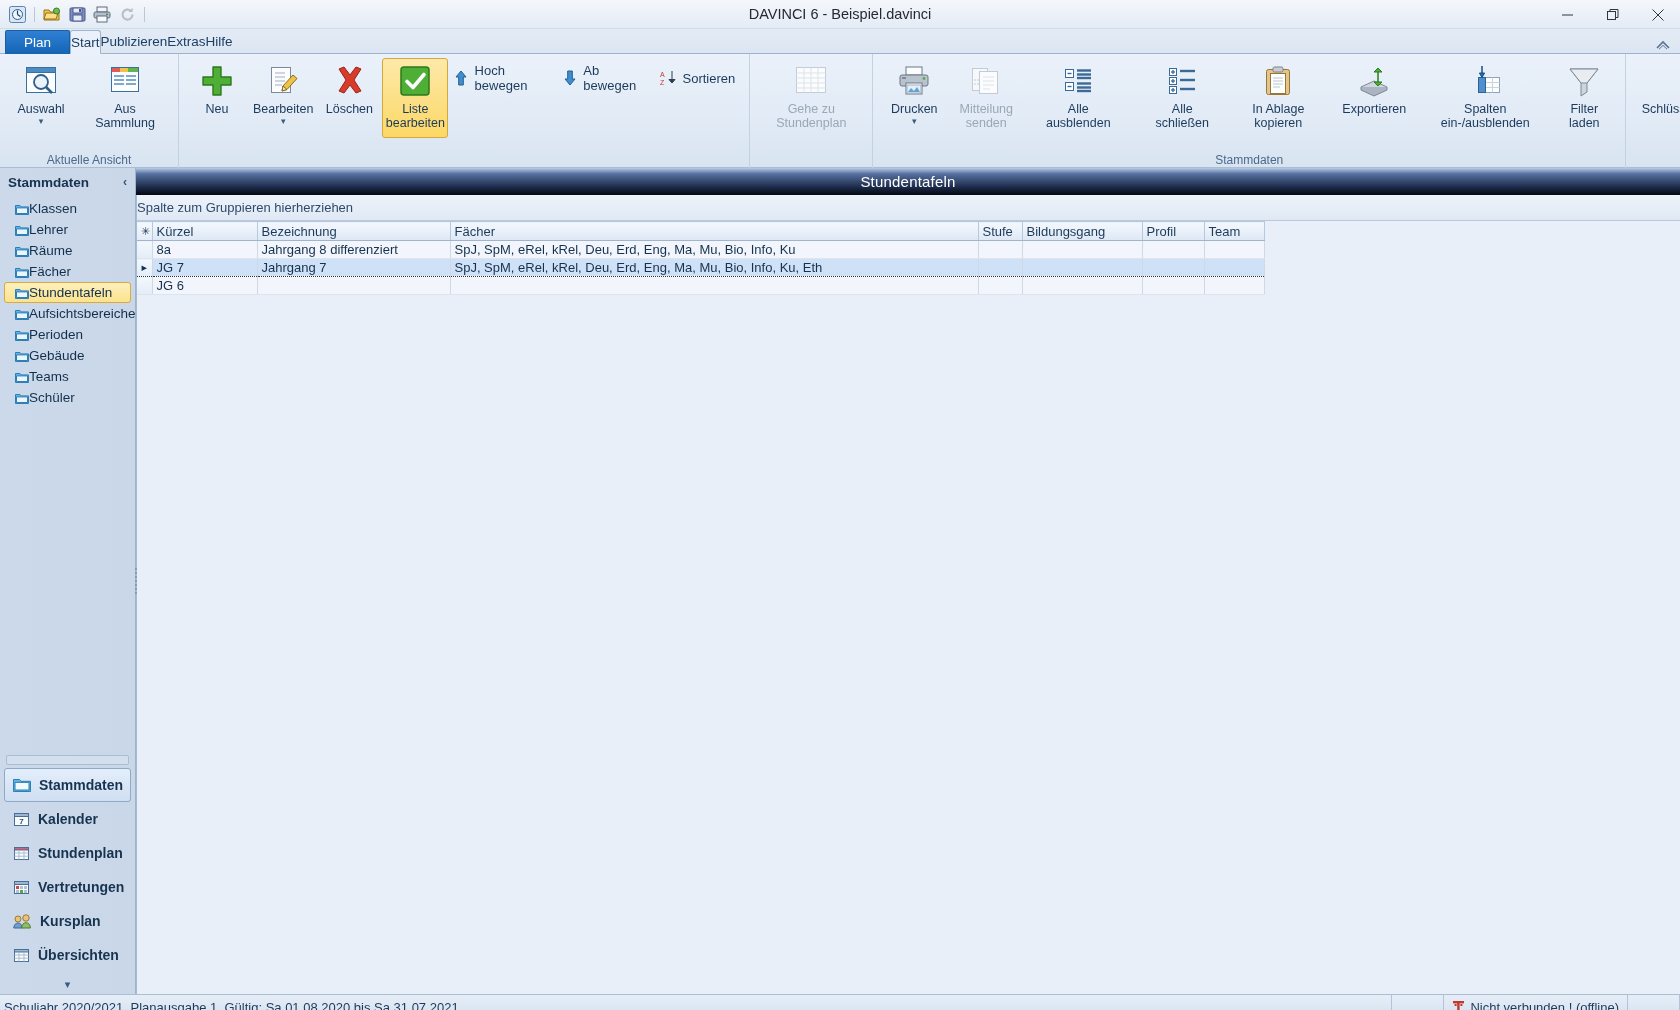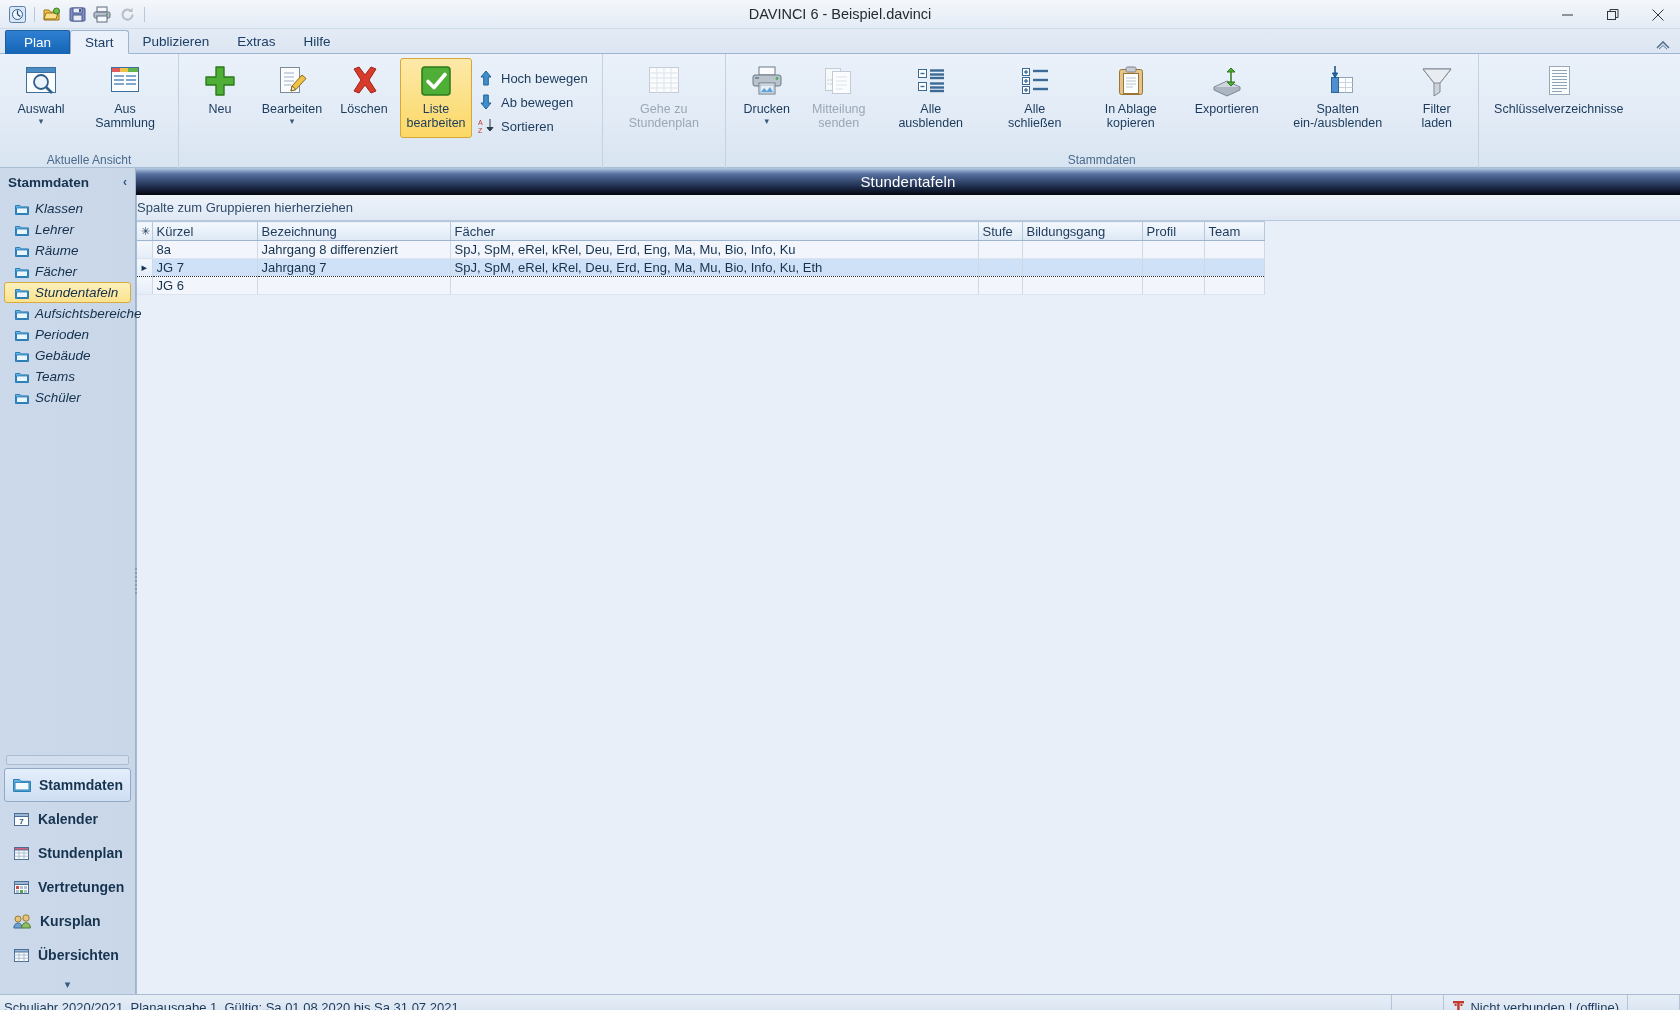--- a/index.html
+++ b/index.html
@@ -51,21 +51,21 @@
   #tabstrip {
     position: relative;
     height: 25px;
     background: linear-gradient(to bottom, #e3ebf5 0%, #dce6f2 100%);
     display: flex; align-items: center;
     padding-left: 5px;
     border-bottom: 1px solid #9db4ce;
   }
   .tab {
     height: 24px; line-height: 24px;
-    padding: 0 14px;
+    padding: 0 0;
     font-size: 13.5px;
     color: #1c3f66;
     position: relative; top: 1px;
   }
   .tab.app {
     background: linear-gradient(to bottom, #2f7fd4 0%, #1565b5 100%);
     color: #fff;
     border: 1px solid #1b5e9e;
     border-bottom: none;
     border-radius: 2px 2px 0 0;
@@ -122,21 +122,21 @@
     border-color: #d6a83a;
   }
   .rbtn.disabled { color: #9aa7b5; }
   .rbtn .ico { height: 36px; display: flex; align-items: center; justify-content: center; margin-bottom: 3px; }
   .rbtn .lbl { display: block; }
   .rbtn .caret { font-size: 9px; line-height: 8px; margin-top: 1px; color: #3a5a7d; }
   .rbtn.wide { width: 96px; }
   .rbtn.xwide { width: 112px; }
   .rbtn.xxwide { width: 126px; }
 
-  .rsmall-col { display: flex; flex-direction: column; justify-content: flex-start; padding-top: 8px; }
+  .rsmall-col { display: flex; flex-direction: row; justify-content: flex-start; padding-top: 8px; }
   .rsmall {
     display: flex; align-items: center; gap: 6px;
     height: 24px; padding: 0 8px 0 4px;
     font-size: 13px; color: #1b3a5c;
     border: 1px solid transparent; border-radius: 3px;
   }
   .rsmall .ico { width: 18px; display: flex; align-items:center; justify-content:center; }
 
   
   #main { display: flex; height: 826px; }
@@ -148,24 +148,24 @@
     position: relative;
   }
   #sb-header {
     height: 28px; display: flex; align-items: center;
     padding: 0 8px;
     font-weight: bold; font-size: 13.5px; color: #16334f;
   }
   #sb-header .chev { margin-left: auto; font-size: 12px; color: #35547a; }
   #sb-tree { padding-top: 2px; }
   .tree-item {
-    height: 21px; display: flex; align-items: center; gap: 6px;
+    height: 21px; display: flex; align-items: center; gap: 0;
     padding: 0 6px 0 10px; margin: 0 4px;
     font-size: 13.5px; color: #12304d;
-    border: 1px solid transparent; border-radius: 3px; font-style: italic;
+    border: 1px solid transparent; border-radius: 3px;
   }
   .tree-item.selected {
     background: linear-gradient(to bottom,#fdf0bd 0%, #fbe28c 100%);
     border-color: #d9aa3f;
   }
   #sb-spacer { flex: 1; }
   #sb-splitter {
     height: 10px; margin: 0 6px 3px 6px;
     border: 1px solid #aabdd3; background: #d3dfee; border-radius: 2px;
   }

